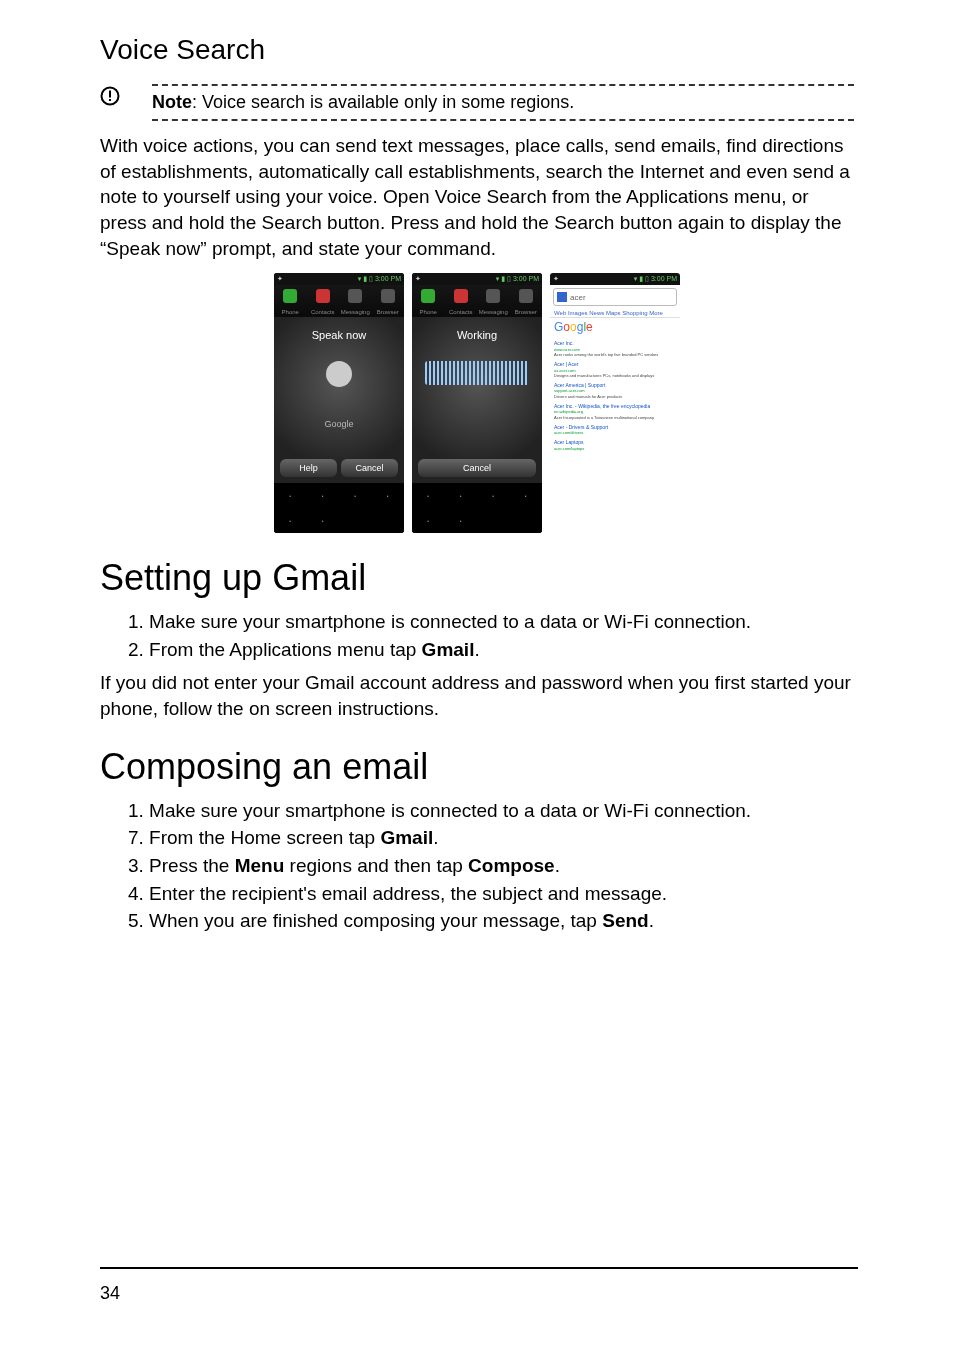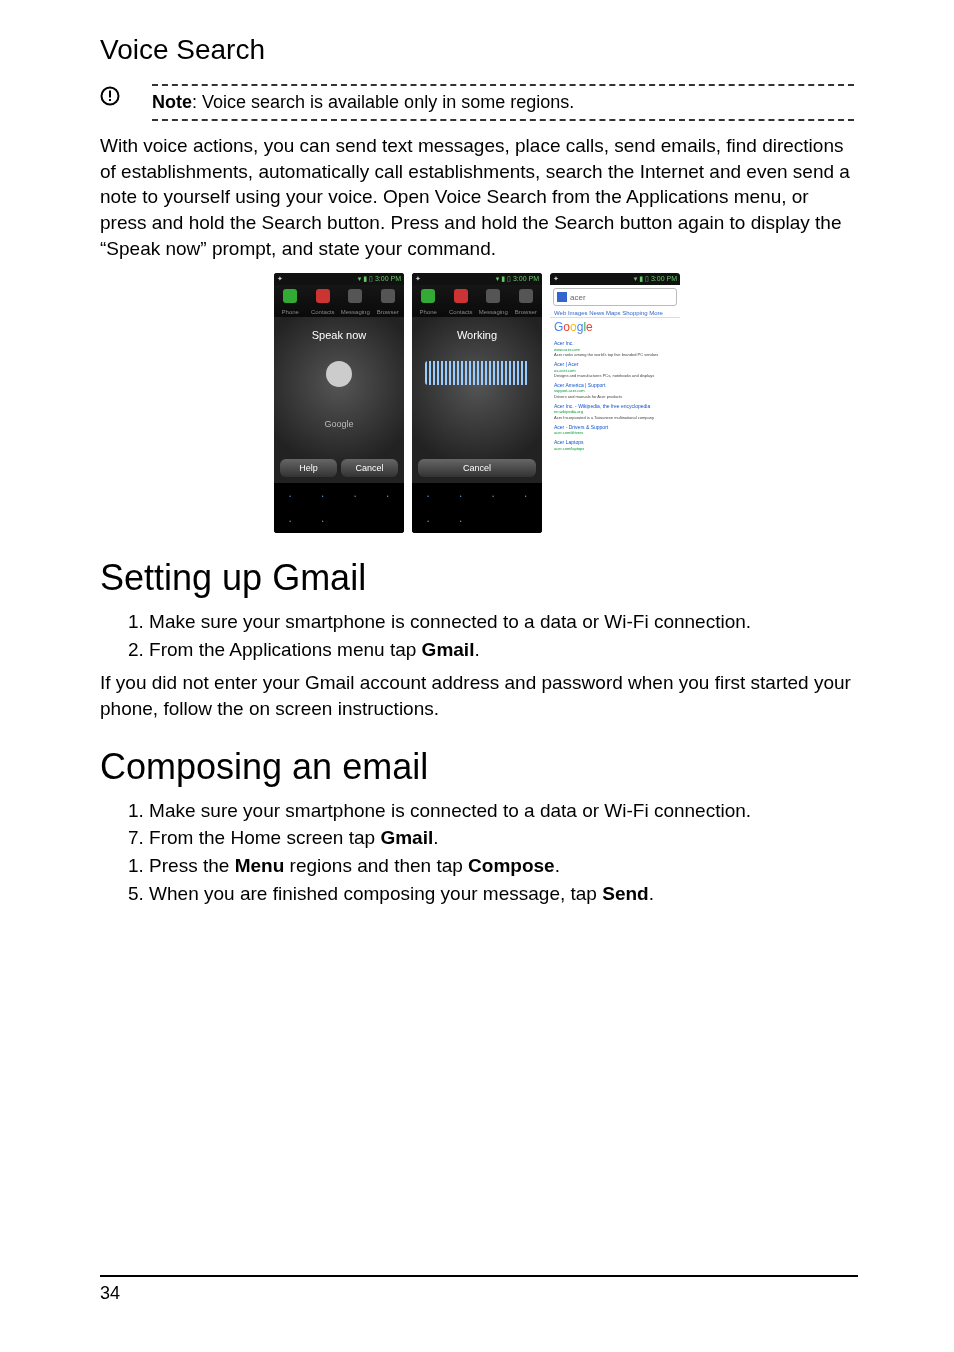--- a/index.html
+++ b/index.html
@@ -35,21 +35,21 @@
   .shot3 .statusbar { background:#111; color:#ccc; }
   .shot3 .sbar { height:18px; margin:3px; border:1px solid #bbb; border-radius:3px; display:flex; align-items:center; padding:0 3px; font-size:8px; color:#666; }
   .shot3 .sbar .lg { width:10px; height:10px; background:#36c; margin-right:3px; display:inline-block; }
   .shot3 .tabs { font-size:6px; color:#36c; padding:1px 4px; border-bottom:1px solid #ddd; }
   .shot3 .glogo { font-size:12px; padding:2px 4px; }
   .shot3 .glogo .b{color:#4285F4}.shot3 .glogo .r{color:#EA4335}.shot3 .glogo .y{color:#FBBC05}.shot3 .glogo .g{color:#34A853}
   .shot3 .results { font-size:5px; padding:2px 4px; color:#15c; line-height:1.3; }
   .shot3 .results .r { margin:2px 0 4px 0; }
   .shot3 .results .u { color:#093; font-size:4px; display:block; }
   .shot3 .results .d { color:#444; font-size:4px; display:block; }
-  .footer { position:absolute; left:100px; right:96px; bottom:48px; border-top:2px solid #000; padding-top:6px; font-size:18px; }
+  .footer { position:absolute; left:100px; right:96px; bottom:48px; border-top:2px solid #000; padding-top:14px; font-size:18px; }
   b { font-weight:700; }
 </style>
 </head>
 <body>
 
 <div class="page">
 
   <div class="h3">Voice Search</div>
 
   <div class="note-block">
@@ -182,21 +182,22 @@
   <ol class="ol">
     <li>1. Make sure your smartphone is connected to a data or Wi-Fi connection.</li>
     <li><span>2. From the Applications menu tap </span><b>Gmail</b><span>.</span></li>
   </ol>
   <div class="body">If you did not enter your Gmail account address and password when you first started your phone, follow the on screen instructions.</div>
 
   <div class="h2">Composing an email</div>
   <ol class="ol">
     <li>1. Make sure your smartphone is connected to a data or Wi-Fi connection.</li>
     <li><span>7. From the Home screen tap </span><b>Gmail</b><span>.</span></li>
-    <li><span>1. Press the </span><b>Menu</b><span> regions and then tap </span><b>Compose</b><span>.</span></li>
+    <li><span>3. Press the </span><b>Menu</b><span> regions and then tap </span><b>Compose</b><span>.</span></li>
+    <li>4. Enter the recipient's email address, the subject and message.</li>
     <li><span>5. When you are finished composing your message, tap </span><b>Send</b><span>.</span></li>
   </ol>
 
   <div class="footer">
     <span>34</span>
   </div>
 
 </div>
 
 </body></html>

